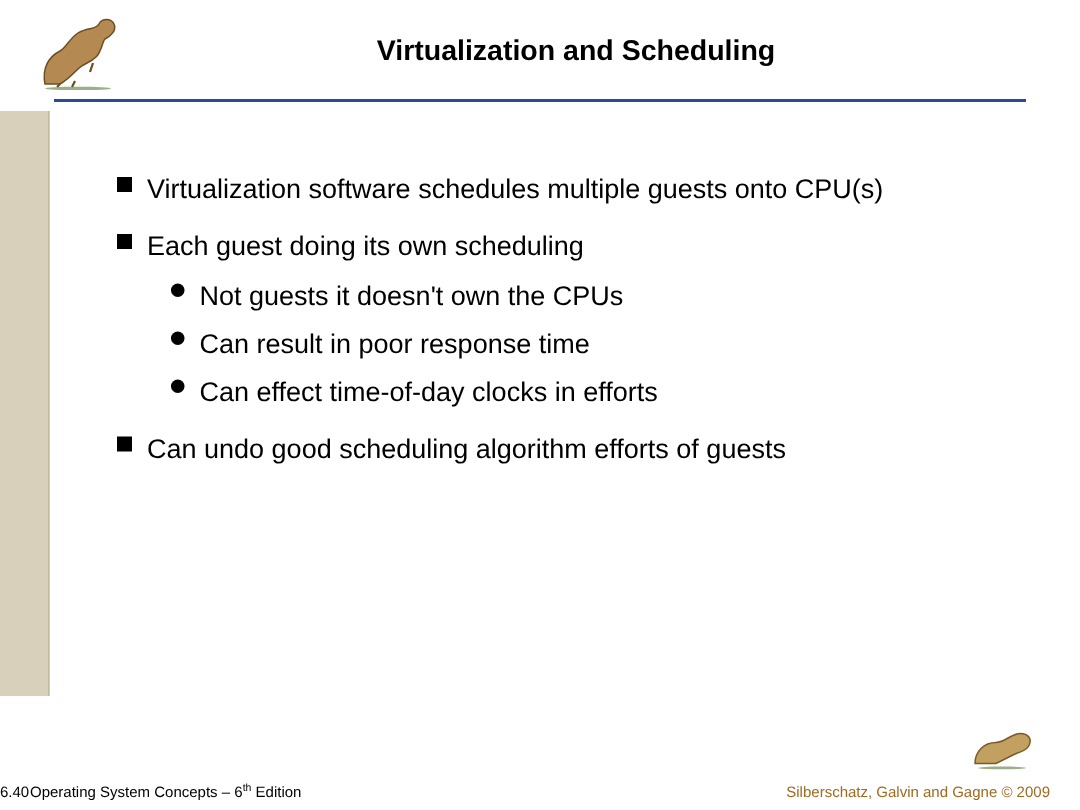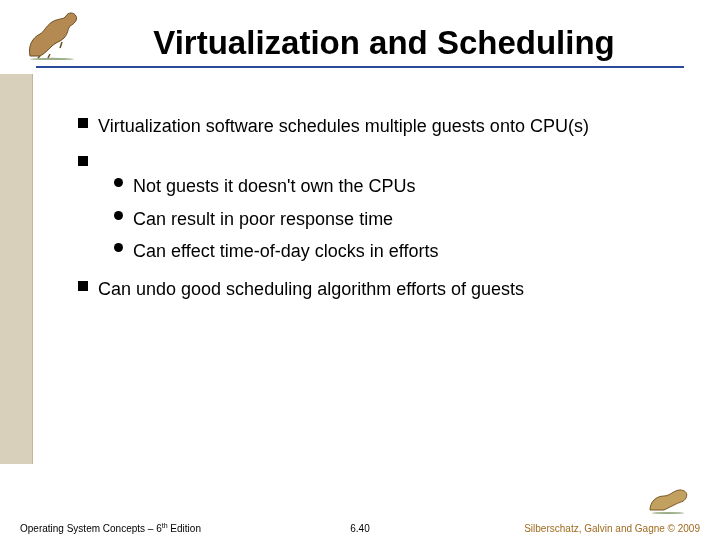--- a/index.html
+++ b/index.html
@@ -12,21 +12,21 @@
   .sidebar{
     position:absolute;left:0;top:74px;width:32px;height:390px;
     background:#d9d0bb;border-right:1px solid #c2b79a;
   }
   .header{
     position:absolute;left:0;top:0;right:0;height:76px;
   }
   .dino-top{position:absolute;left:22px;top:8px}
   .title{
     position:absolute;left:124px;top:24px;width:520px;
-    font-size:33px;font-weight:bold;text-align:center;
+    font-size:19px;font-weight:bold;text-align:center;
   }
   .rule{
     position:absolute;left:36px;top:66px;width:648px;height:2px;
     background:#2a4a99;
   }
   .content{
     position:absolute;left:78px;top:100px;right:30px;
     font-size:18px;line-height:1.35;
   }
   .l1{display:flex;margin:14px 0 6px 0}
@@ -37,21 +37,21 @@
   }
   .dot{
     width:9px;height:9px;border-radius:50%;background:#000;
     flex:0 0 9px;margin:4px 10px 0 0;
   }
   .footer{
     position:absolute;left:0;bottom:0;right:0;height:34px;
     font-size:10px;
   }
   .f-left{position:absolute;left:20px;bottom:6px;color:#000}
-  .f-mid{position:absolute;left:0;right:0;bottom:6px;text-align:center;color:#000}
+  .f-mid{position:absolute;left:0;right:0;bottom:6px;color:#000}
   .f-right{position:absolute;right:20px;bottom:6px;color:#a06a1e}
   .dino-bot{position:absolute;right:28px;bottom:22px}
   sup{font-size:.7em}
 </style>
 </head>
 <body>
 
 <div class="header">
   <span class="dino-top">
     <svg width="60" height="52" viewBox="0 0 60 52">
@@ -66,20 +66,21 @@
 
 <div class="sidebar"></div>
 
 <div class="content">
   <div class="l1">
     <span class="sq"></span>
     <span>Virtualization software schedules multiple guests onto CPU(s)</span>
   </div>
   <div class="l1">
     <span class="sq"></span>
+    <span>Each guest doing its own scheduling</span>
   </div>
   <div class="l2">
     <span class="dot"></span>
     <span>Not guests it doesn't own the CPUs</span>
   </div>
   <div class="l2">
     <span class="dot"></span>
     <span>Can result in poor response time</span>
   </div>
   <div class="l2">

